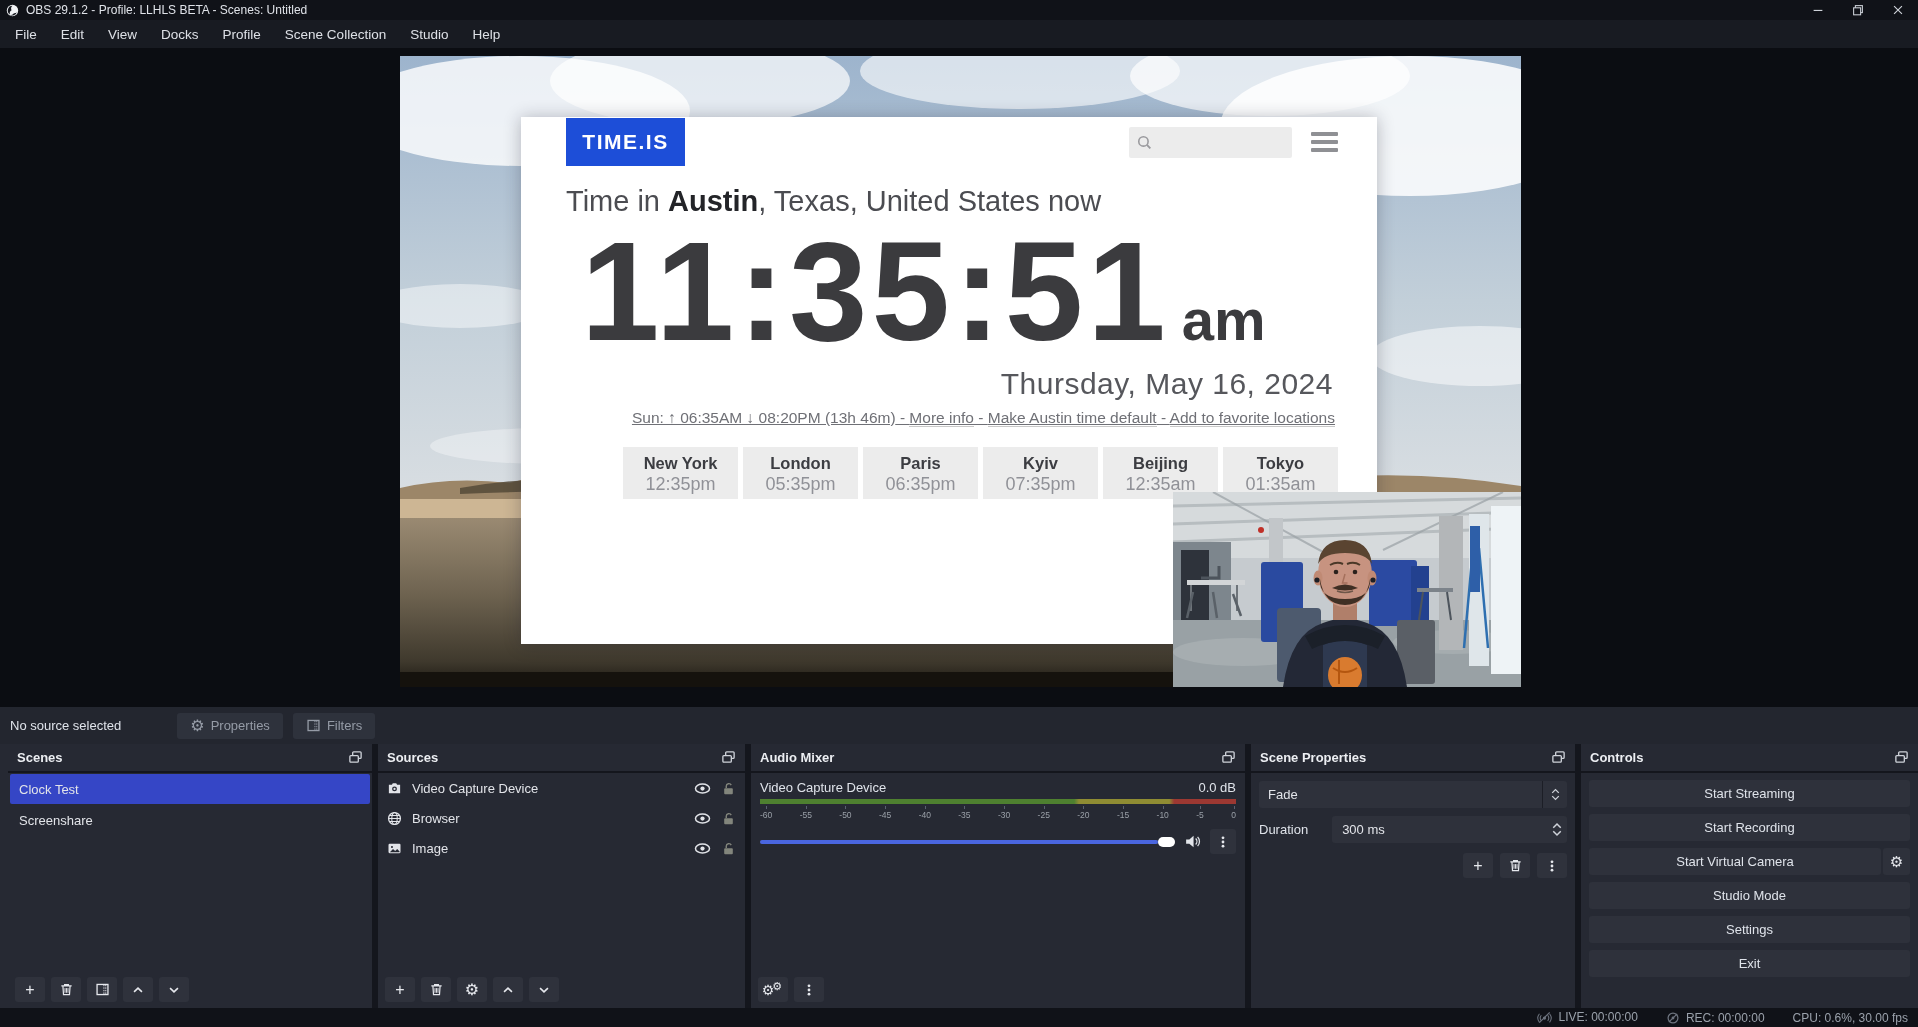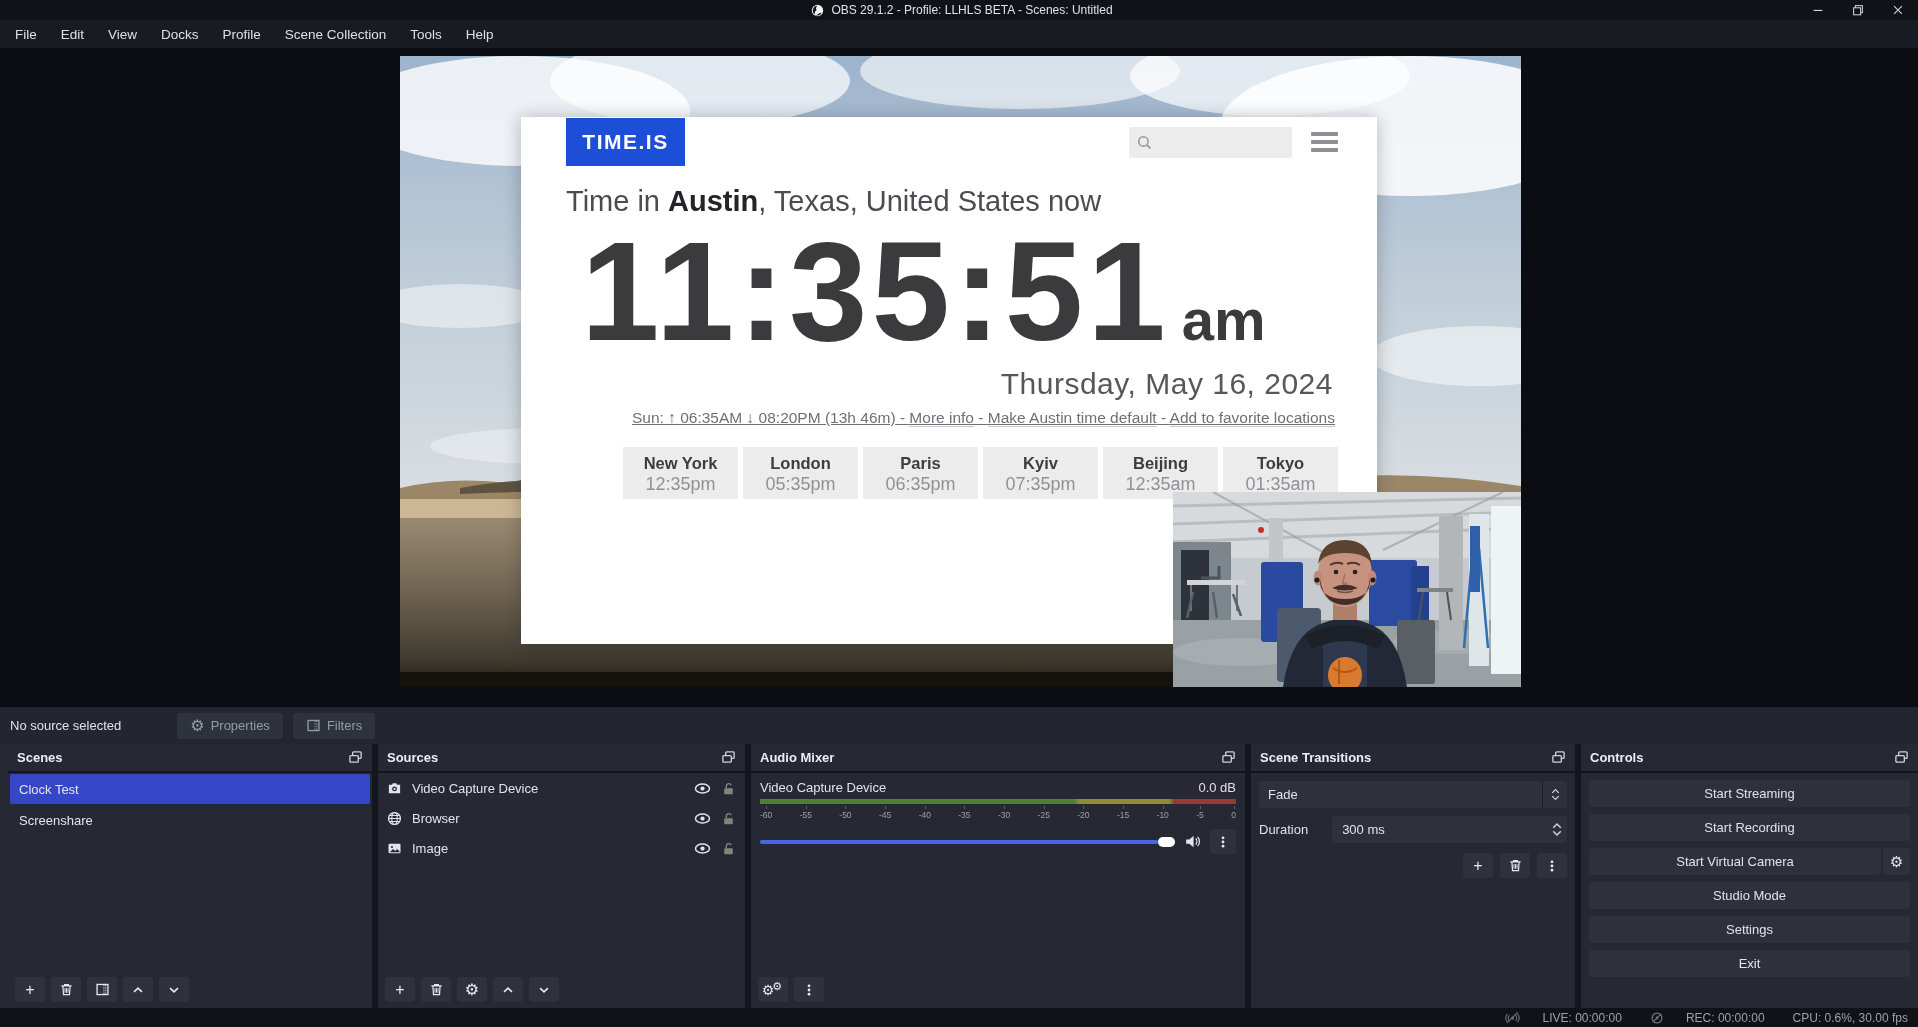--- a/index.html
+++ b/index.html
@@ -1,20 +1,20 @@
 <!DOCTYPE html>
 <html><head>
 <meta charset="utf-8">
 <style>
   * { box-sizing: border-box; margin: 0; padding: 0; }
   html,body { width:1918px; height:1027px; overflow:hidden; }
   body { font-family:"Liberation Sans", sans-serif; background:#14161d; color:#e2e5ea; }
 
   
-  .titlebar { height:20px; background:#101218; display:flex; align-items:center; padding-left:6px; font-size:12px; position:relative;justify-content:center; }
+  .titlebar { height:20px; background:#101218; display:flex; align-items:center; padding-left:6px; font-size:12px; position:relative; }
   .tb-title { margin-left:7px; color:#dfe2e8; }
   .tb-controls { position:absolute; right:0; top:0; height:100%; display:flex; }
   .tb-btn { width:40px; height:100%; display:flex; align-items:center; justify-content:center; color:#cfd3da; }
 
   
   .menubar { height:28px; background:#181b22; display:flex; align-items:center; font-size:13.5px; color:#dde0e6; padding-left:3px; }
   .menu-item { padding:0 12px; height:100%; display:flex; align-items:center; }
 
   
   .preview { height:659px; background:#0b0d12; position:relative; }
@@ -83,21 +83,21 @@
   .trans-actions { margin-top:10px; display:flex; justify-content:flex-end; gap:7px; }
 
   .ctl-b { padding:7px 8px; display:flex; flex-direction:column; gap:7px; }
   .ctl-btn { height:27px; background:#2e313b; border-radius:3px; color:#dfe3ea; display:flex; align-items:center; justify-content:center; }
   .ctl-row { display:flex; gap:2px; }
   .ctl-row .ctl-btn { flex:1; }
   .ctl-gear { width:27px; height:27px; background:#2e313b; border-radius:3px; display:flex; align-items:center; justify-content:center; flex:none; }
 
   
   .statusbar { height:19px; background:#101218; display:flex; align-items:center; justify-content:flex-end; gap:28px; padding-right:10px; font-size:12px; color:#9aa1ab; }
-  .sb-group { display:flex; align-items:center; gap:22px; }
+  .sb-group { display:flex; gap:6px; }
 
   .ic { display:block; }
 </style>
 </head>
 <body>
 
 <svg width="0" height="0" style="position:absolute">
   <defs>
     <symbol id="i-popout" viewBox="0 0 16 16">
         <rect x="5" y="2" width="9" height="7" rx="1" fill="none" stroke="#cfd3da" stroke-width="1.4"></rect>
@@ -208,21 +208,21 @@
     </div>
   </div>
 
   <div class="menubar">
     <span class="menu-item">File</span>
     <span class="menu-item">Edit</span>
     <span class="menu-item">View</span>
     <span class="menu-item">Docks</span>
     <span class="menu-item">Profile</span>
     <span class="menu-item">Scene Collection</span>
-    <span class="menu-item">Tools</span>
+    <span class="menu-item">Studio</span>
     <span class="menu-item">Help</span>
   </div>
 
   <div class="preview">
     <div class="canvas">
 
       <svg class="bgscene" viewBox="0 0 1121 631" preserveAspectRatio="none">
         <defs>
           <linearGradient id="g-sky" x1="0" y1="0" x2="0" y2="1">
             <stop offset="0" stop-color="#9db4cd"></stop>
@@ -546,21 +546,21 @@
         <div class="icon-btn">
             <svg class="ic" width="14" height="14">
               <use href="#i-dots"></use>
             </svg>
           </div>
       </div>
     </section>
 
     <section class="panel p-trans">
       <div class="panel-h">
-        <span>Scene Transitions</span>
+        <span>Scene Properties</span>
         <svg class="ic" width="15" height="15">
             <use href="#i-popout"></use>
           </svg>
       </div>
       <div class="panel-b">
         <div class="trans-b">
           <div class="sel-box">
             <span>Fade</span>
             <span class="carets">
               <svg class="ic" width="9" height="6" viewBox="0 0 16 11">

